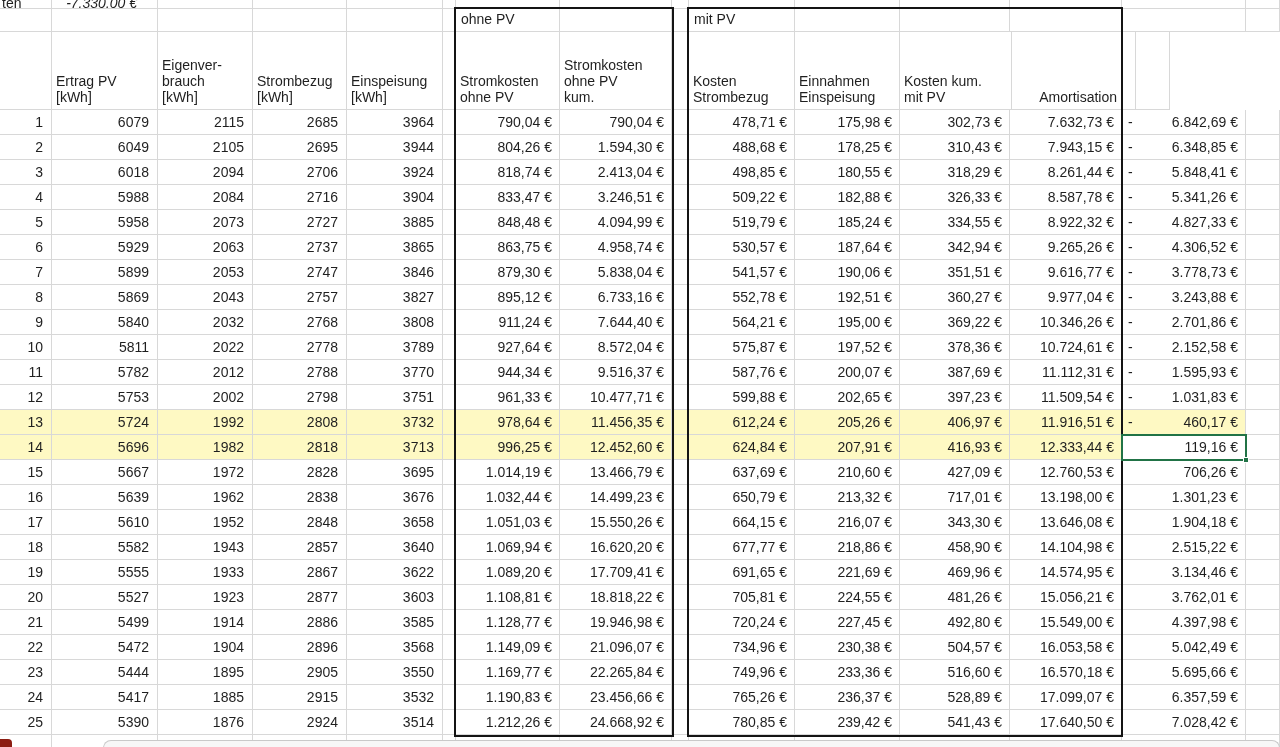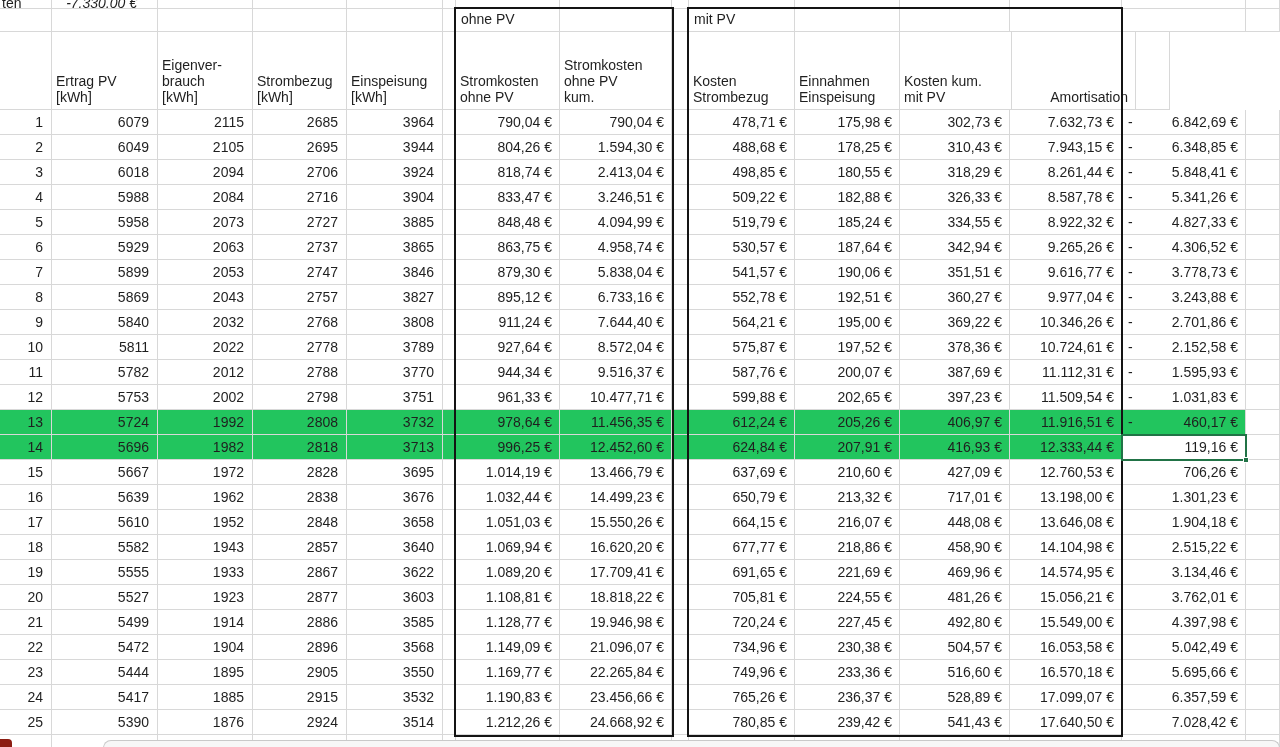--- a/index.html
+++ b/index.html
@@ -17,28 +17,28 @@
   .frag .c{position:relative}
   .frag span{position:absolute;bottom:-2px;line-height:14px;white-space:nowrap}
   .frag .lab{left:2px}
   .frag .val{right:20px;font-style:italic}
   
   .labelrow{height:23px}
   .labelrow .c{line-height:21px;padding-left:5px}
   
   .headrow{height:78px}
   .headrow .c{display:flex;align-items:flex-end;padding:0 3px 4px 4px;line-height:16px;white-space:pre-line}
-  .headrow .ra{justify-content:flex-end;padding-right:7px}
+  .headrow .ra{justify-content:flex-end;padding-right:18px}
   
   .datarow{height:25px}
   .datarow .c{line-height:24px}
   .num{text-align:right;padding-right:8px}
   .eur{text-align:right;padding-right:7px}
   .am{display:flex;justify-content:space-between;padding:0 7px 0 6px}
-  .hl .c{background:#22c55e}
+  .hl .c{background:#fef9c3}
   .hl .cM{background:#fff}
   .act .cL{background:#fff}
   
   .botfrag{height:12px}
   .botfrag .c{border-bottom:none}
   
   .box{position:absolute;border:2px solid #141414;pointer-events:none}
   .box-ohne{left:454px;top:7px;width:220px;height:730px}
   .box-mit{left:687px;top:7px;width:436px;height:730px}
   .active-cell{position:absolute;left:1121px;top:434px;width:126px;height:27px;border:2px solid #217346;pointer-events:none}
@@ -444,21 +444,21 @@
     <div class="c cB num">5610</div>
     <div class="c cC num">1952</div>
     <div class="c cD num">2848</div>
     <div class="c cE num">3658</div>
     <div class="c g1"></div>
     <div class="c cF eur">1.051,03 €</div>
     <div class="c cG eur">15.550,26 €</div>
     <div class="c g2"></div>
     <div class="c cH eur">664,15 €</div>
     <div class="c cI eur">216,07 €</div>
-    <div class="c cJ eur">448,08 €</div>
+    <div class="c cJ eur">343,30 €</div>
     <div class="c cK eur">13.646,08 €</div>
     <div class="c cL am">
         <span></span>
         <span>1.904,18 €</span>
       </div>
     <div class="c cM"></div>
   </div>
     <div class="row datarow">
     <div class="c cA num">18</div>
     <div class="c cB num">5582</div>

